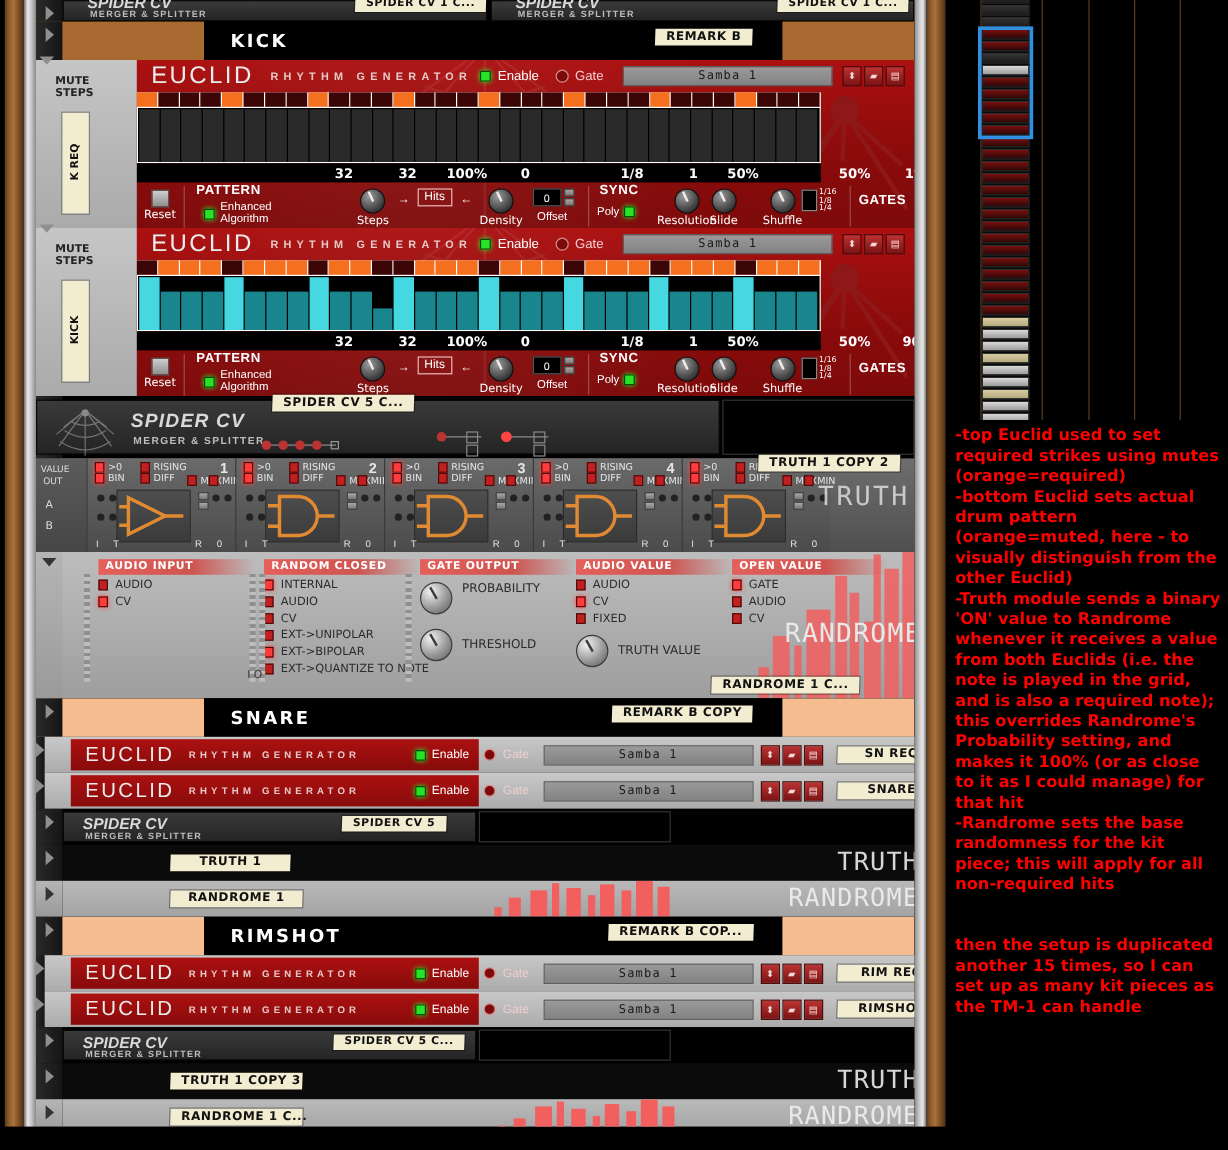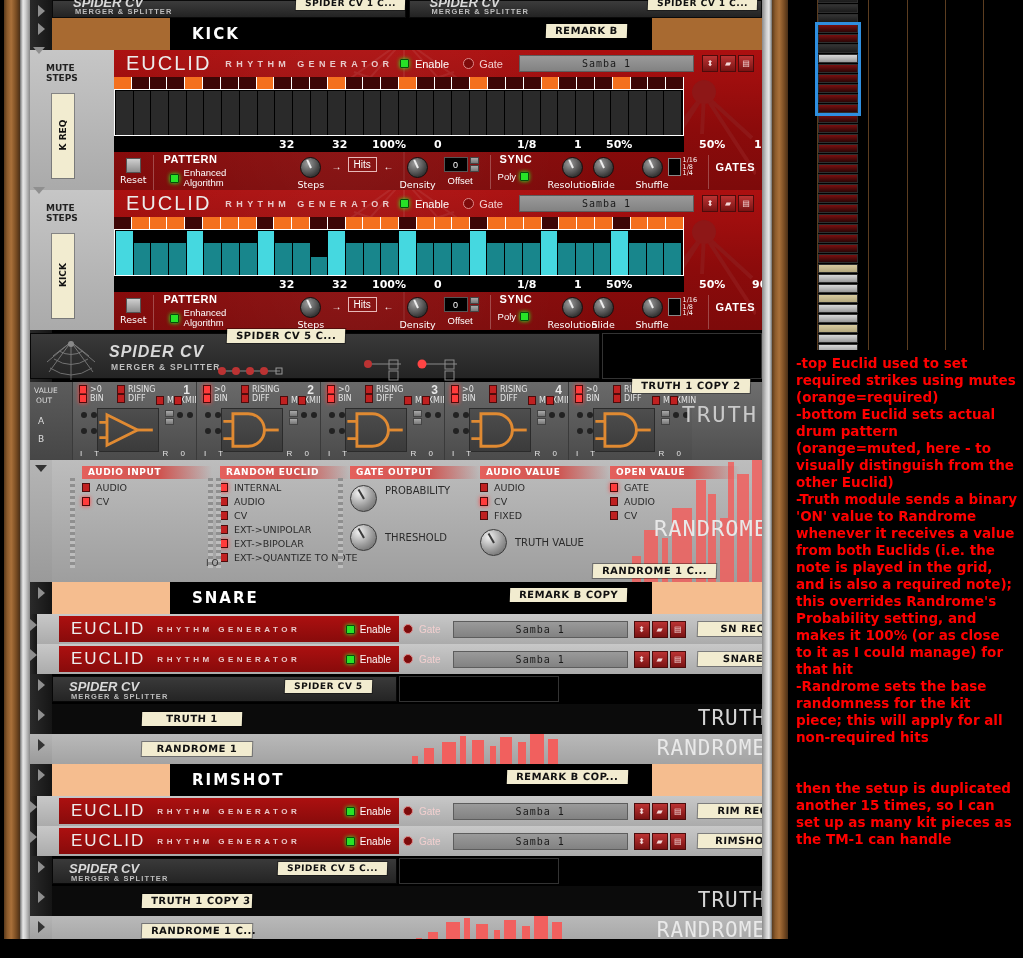--- a/index.html
+++ b/index.html
@@ -1045,21 +1045,21 @@
           <div class="rand-wm">RANDROME</div>
           <div class="tape rand-tape">RANDROME 1 C...</div>
         <div class="rand-col" style="position: absolute; left: 52px; top: 6px;">
               <div class="rand-head">AUDIO INPUT</div>
               <div style="margin-top:2px">
                 <div class="rad"><span class="rled "></span>AUDIO</div>
                 <div class="rad"><span class="rled on"></span>CV</div>
               </div>
             </div>
             <div class="rand-col" style="position: absolute; left: 190px; top: 6px;">
-              <div class="rand-head">RANDOM EUCLID</div>
+              <div class="rand-head">RANDOM CLOSED</div>
               <div style="margin-top:2px">
                 <div class="rad"><span class="rled on"></span>INTERNAL</div>
                 <div class="rad"><span class="rled "></span>AUDIO</div>
                 <div class="rad"><span class="rled "></span>CV</div>
                 <div class="rad"><span class="rled "></span>EXT-&gt;UNIPOLAR</div>
                 <div class="rad"><span class="rled on"></span>EXT-&gt;BIPOLAR</div>
                 <div class="rad"><span class="rled "></span>EXT-&gt;QUANTIZE TO NOTE</div>
               </div>
             </div>
             <div class="rand-col" style="position: absolute; left: 320px; top: 6px;">

